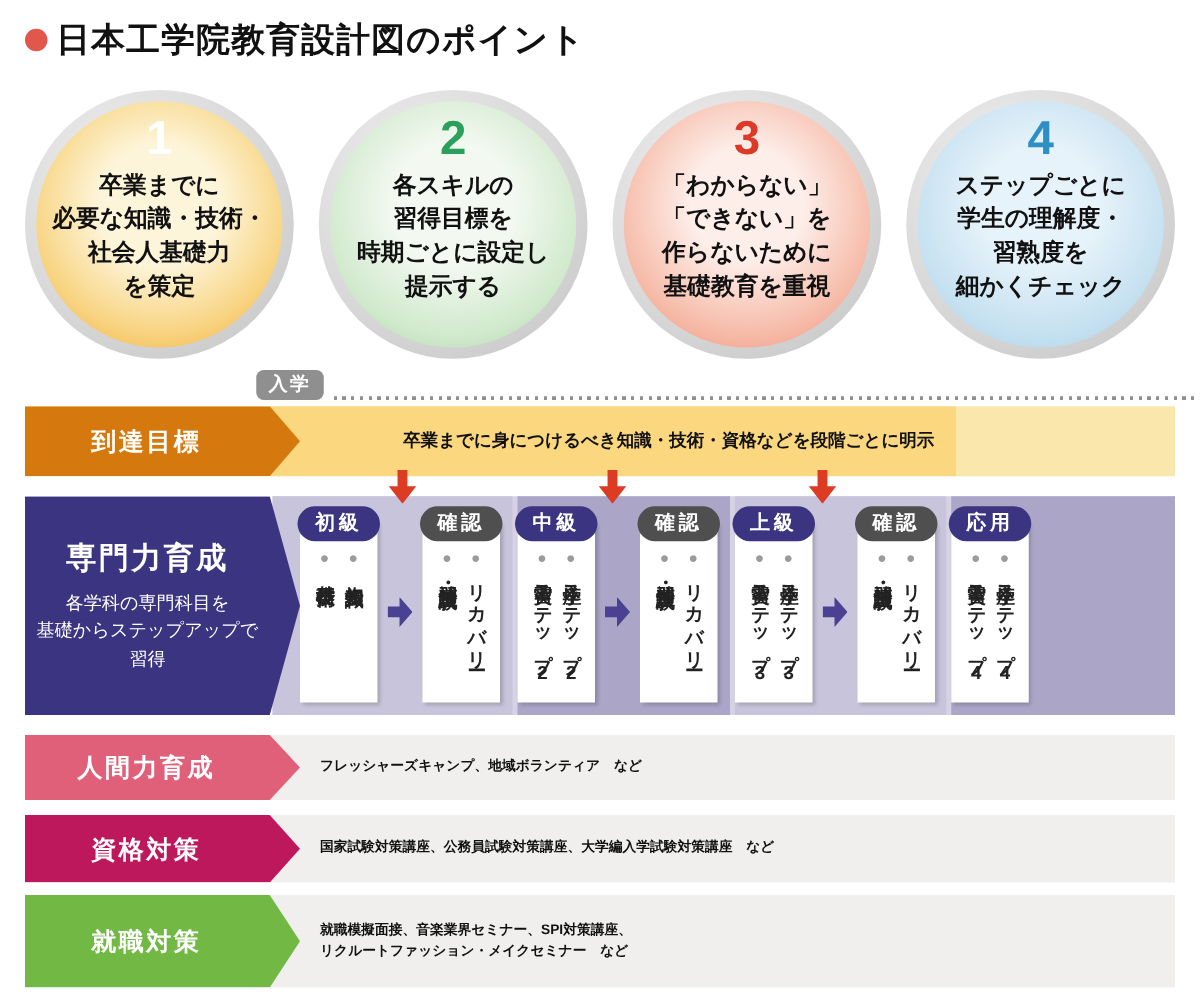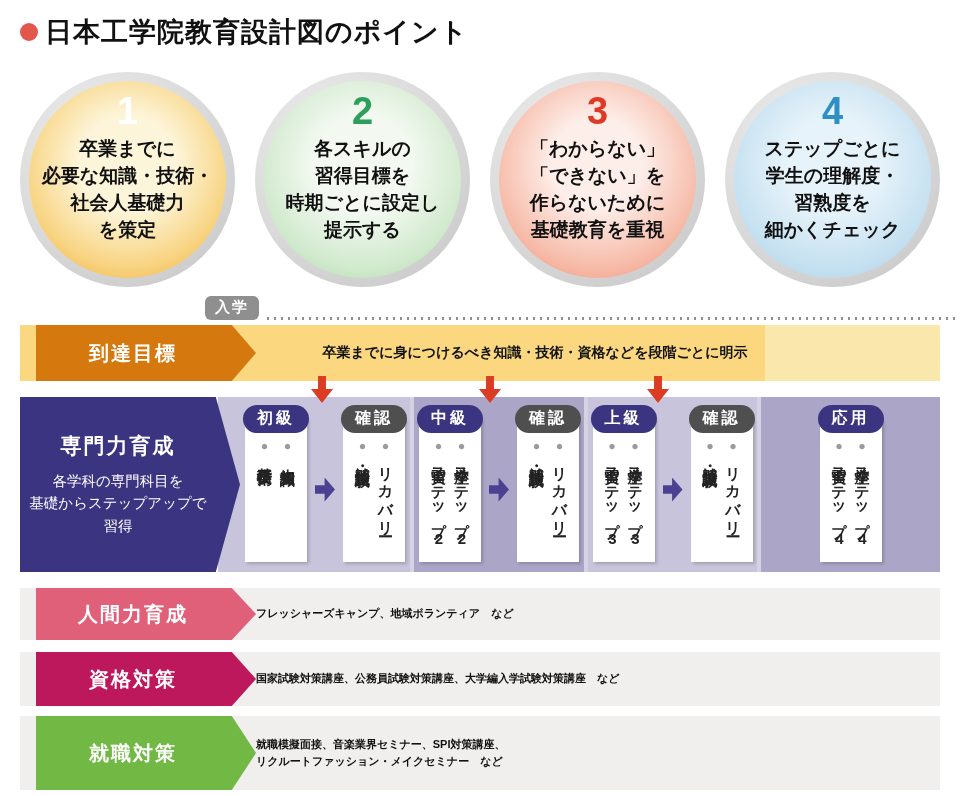--- a/index.html
+++ b/index.html
@@ -32,21 +32,21 @@
   .timeline { position:absolute; top:296px; left:205px; width:871px; display:flex; align-items:flex-end; }
   .tl-badge { background:#8f8f8f; color:#fff; font-size:15px; font-weight:bold; letter-spacing:2px;
               padding:2px 10px 3px; border-radius:6px; flex:0 0 auto; }
   .tl-line { flex:1 1 auto; height:3px; margin:0 6px 0 8px;
              background-image:repeating-linear-gradient(to right,#8e8e8e 0 2.5px,transparent 2.5px 7px); }
   .tl-arrowhead { width:0; height:0; border-left:11px solid #4a4a4a; border-top:6px solid transparent;
                   border-bottom:6px solid transparent; margin-right:8px; }
 
   
   .row { position:absolute; left:20px; width:920px; }
-  .row-label { position:absolute; left:16px; top:0; bottom:0; width:220px; z-index:3;
+  .row-label { position:absolute; left:0; top:0; bottom:0; width:220px; z-index:3;
                clip-path:polygon(0 0, 89% 0, 100% 50%, 89% 100%, 0 100%);
                display:flex; align-items:center; justify-content:center; padding-right:26px;
                color:#fff; font-size:20px; font-weight:bold; letter-spacing:2px; }
 
   
   .goal-row { top:325px; height:56px; background:linear-gradient(to right,#fbd87f 0 745px,#f9e7ac 745px 100%); }
   .goal-label { background:#d5790f; }
   .goal-text { position:absolute; left:230px; right:0; top:0; bottom:0; display:flex; align-items:center;
                justify-content:center; padding-right:120px; font-size:14px; font-weight:bold; color:#111; }
 
@@ -54,24 +54,24 @@
   .down-arrow { position:absolute; top:376px; width:22px; height:27px; background:#dc3b24; z-index:4;
                 clip-path:polygon(32% 0, 68% 0, 68% 48%, 100% 48%, 50% 100%, 0 48%, 32% 48%); }
   .da-1 { left:311px; } .da-2 { left:479px; } .da-3 { left:647px; }
 
   
   .band { top:397px; height:175px; }
   .band-label { position:absolute; left:0; top:0; bottom:0; width:220px; background:#3b3480; z-index:3;
                 clip-path:polygon(0 0, 89% 0, 100% 50%, 89% 100%, 0 100%);
                 display:flex; flex-direction:column; align-items:center; justify-content:center;
                 padding-right:24px; color:#fff; text-align:center; }
-  .band-label-title { font-size:21px; font-weight:bold; letter-spacing:2px; }
+  .band-label-title { font-size:24px; font-weight:bold; letter-spacing:2px; }
   .band-label-desc { font-size:14.5px; line-height:1.55; margin-top:10px; white-space:pre-line; }
   .sections { position:absolute; left:198px; right:0; top:0; bottom:0; display:flex; gap:4px; background:#d6d2e4; }
-  .section { display:flex; justify-content:center; align-items:flex-start; gap:8px; }
+  .section { display:flex; align-items:flex-start; gap:8px; }
   .section.light { background:#c8c4db; }
   .section.dark { background:#aba5c7; }
   .sec-a { width:192px; padding-left:22px; }
   .sec-b { width:170px; }
   .sec-c { width:169px; }
   .sec-d { flex:1; }
   .card { position:relative; width:62px; height:144px; margin-top:21px; background:#fff;
           box-shadow:2px 2px 3px rgba(0,0,0,0.18); }
   .badge { position:absolute; top:-13px; left:50%; transform:translateX(-50%); min-width:66px; height:28px;
            border-radius:14px; color:#fff; font-size:16px; font-weight:bold; letter-spacing:3px;

